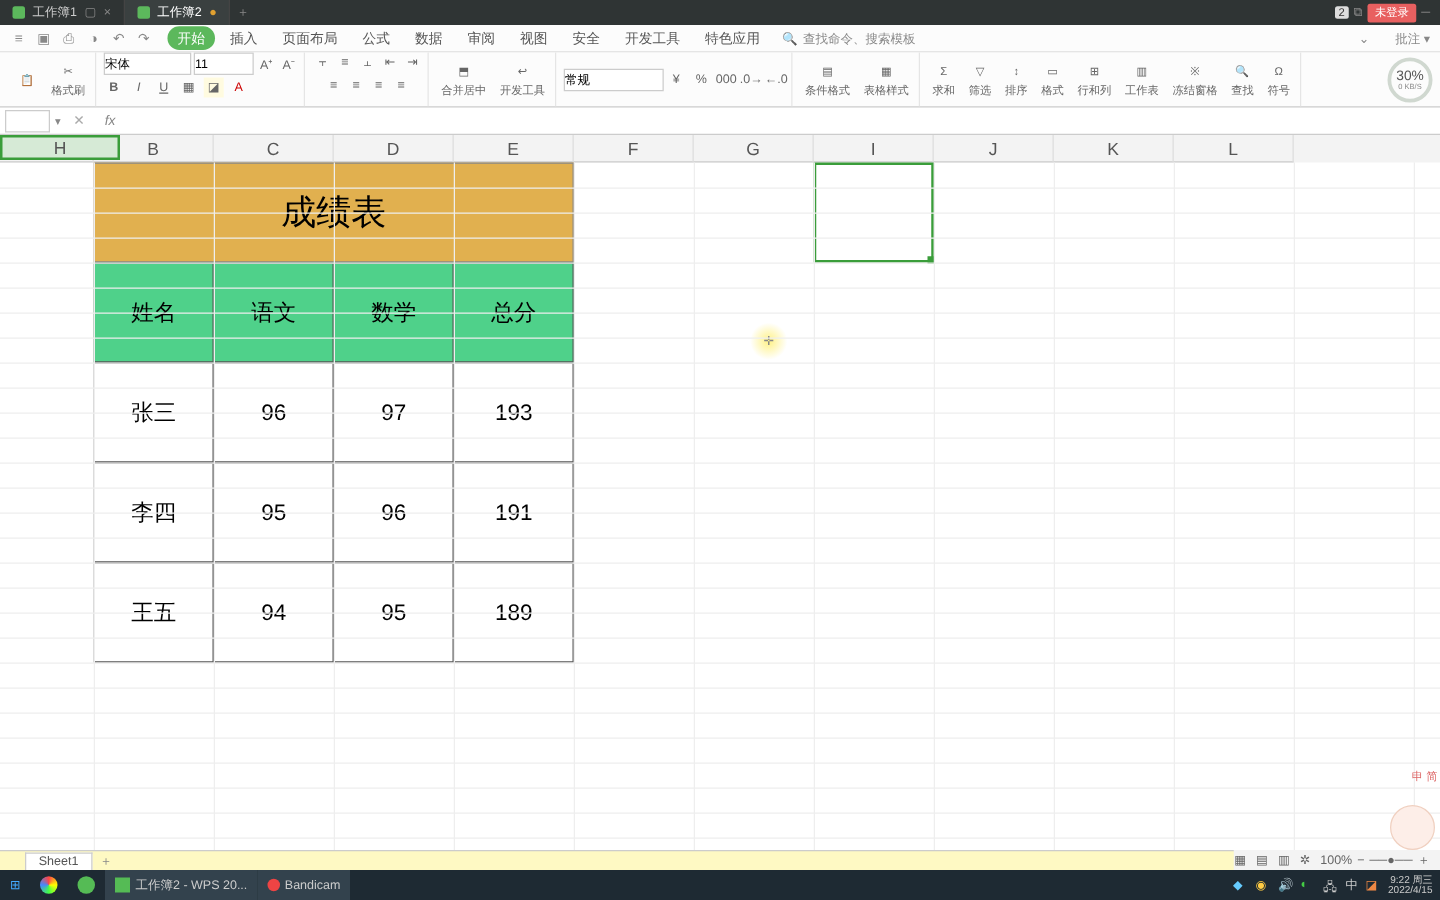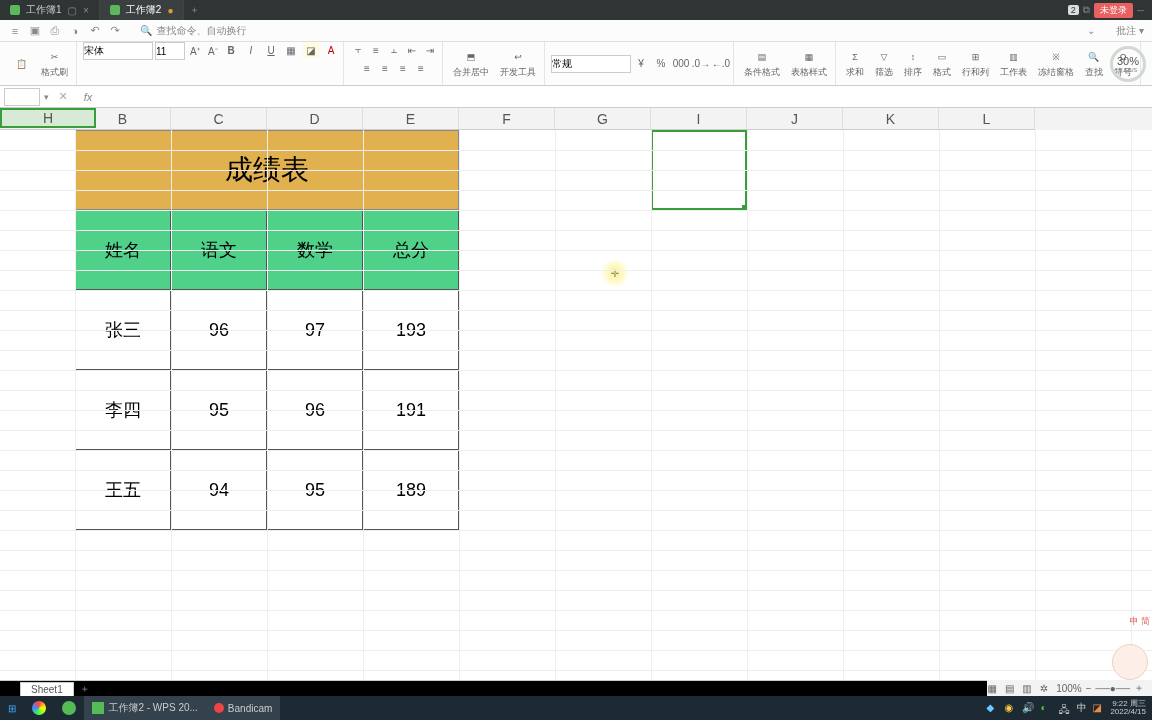--- a/index.html
+++ b/index.html
@@ -25,21 +25,21 @@
   .ribtab.active { background: #5cb85c; color: #fff; border-radius: 10px; }
   .ribsearch { margin-left: 10px; display: flex; align-items: center; gap: 4px; color: #888; font-size: 10px; }
   .ribright { margin-left: auto; padding-right: 8px; color: #888; font-size: 10px; }
 
   
   .toolbar { height: 44px; background: #fcfcfc; border-bottom: 1px solid #ccc; display: flex; align-items: center; font-size: 10px; color: #555; padding: 0 6px; gap: 2px; position: relative; }
   .tgroup { display: flex; align-items: center; gap: 3px; height: 100%; padding: 0 4px; border-right: 1px solid #e5e5e5; }
   .tvert { display: flex; flex-direction: column; align-items: center; font-size: 9px; gap: 1px; padding: 0 4px; }
   .tselect { height: 18px; font-size: 10px; border: 1px solid #ccc; background: #fff; }
   .fontname { width: 70px; }
-  .fontsize { width: 30px; }
+  .fontsize { width: 48px; }
   .numfmt { width: 80px; }
   .ticon { width: 16px; height: 16px; display: flex; align-items: center; justify-content: center; cursor: pointer; color: #666; }
   .tlbl { font-size: 9px; color: #666; white-space: nowrap; }
   .circle-ind { position: absolute; right: 6px; top: 50%; transform: translateY(-50%); width: 36px; height: 36px; border: 3px solid #d0d8d0; border-radius: 50%; display: flex; flex-direction: column; align-items: center; justify-content: center; font-size: 9px; color: #888; }
   .circle-ind .p { font-size: 11px; color: #555; }
 
   
   .fxbar { height: 22px; border-bottom: 1px solid #ccc; display: flex; align-items: center; font-size: 11px; background: #fff; }
   .namebox { width: 36px; height: 18px; margin: 0 4px; border: 1px solid #ccc; font-size: 10px; }
   .fxlabel { font-style: italic; color: #888; padding: 0 6px; }
@@ -63,21 +63,21 @@
   .dc { flex: 1; border: 1px solid #555; display: flex; align-items: center; justify-content: center; font-size: 18px; }
 
   
   .sel { position: absolute; border: 2px solid #3a9d3a; background: rgba(255,255,255,0); }
   .sel-handle { position: absolute; width: 6px; height: 6px; background: #3a9d3a; right: -3px; bottom: -3px; }
 
   
   .glow { position: absolute; width: 30px; height: 30px; border-radius: 50%; background: radial-gradient(circle, rgba(255,240,120,0.9) 0%, rgba(255,240,120,0) 70%); display: flex; align-items: center; justify-content: center; color: #888; font-size: 10px; }
 
   
-  .sheetbar { position: absolute; bottom: 24px; left: 0; right: 0; height: 16px; background: #000000; border-top: 1px solid #ccc; display: flex; align-items: center; font-size: 10px; color: #555; text-align: right; }
+  .sheetbar { position: absolute; bottom: 24px; left: 0; right: 0; height: 16px; background: #fef9c3; border-top: 1px solid #ccc; display: flex; align-items: center; font-size: 10px; color: #555; text-align: right; }
   .sheettab { padding: 1px 10px; background: #fff; border: 1px solid #ccc; border-bottom: none; margin-left: 20px; }
   .sheetadd { padding: 0 6px; color: #888; }
   .statusbar { position: absolute; bottom: 24px; right: 0; height: 16px; display: flex; align-items: center; gap: 8px; font-size: 10px; color: #666; padding-right: 8px; background: #f3f3f3; }
   .zoom { display: flex; gap: 4px; align-items: center; }
 
   
   .taskbar { position: absolute; bottom: 0; left: 0; right: 0; height: 24px; background: #1e2a33; display: flex; align-items: center; font-size: 10px; color: #ccc; }
   .tbitem { height: 24px; padding: 0 8px; display: flex; align-items: center; gap: 4px; }
   .tbitem.active { background: #33424d; }
   .tbright { margin-left: auto; display: flex; gap: 6px; padding-right: 6px; align-items: center; }
@@ -113,42 +113,54 @@
 
 <div class="ribbonrow">
   <div class="quick">
     <span class="qbtn">≡</span>
     <span class="qbtn">▣</span>
     <span class="qbtn">⎙</span>
     <span class="qbtn">◑</span>
     <span class="qbtn">↶</span>
     <span class="qbtn">↷</span>
   </div>
+  <div class="ribtabs">
+    <div class="ribtab active">开始</div>
+    <div class="ribtab">插入</div>
+    <div class="ribtab">页面布局</div>
+    <div class="ribtab">公式</div>
+    <div class="ribtab">数据</div>
+    <div class="ribtab">审阅</div>
+    <div class="ribtab">视图</div>
+    <div class="ribtab">安全</div>
+    <div class="ribtab">开发工具</div>
+    <div class="ribtab">特色应用</div>
+  </div>
   <div class="ribsearch">
     <span>🔍</span>
-    <span>查找命令、自动换行</span>
+    <span>查找命令、搜索模板</span>
   </div>
   <div class="ribright">
     <span>⌄</span>
     <span style="margin-left:18px">批注</span>
     <span> ▾</span>
   </div>
 </div>
 
 <div class="toolbar">
   <div class="tgroup">
     <div class="tvert">
         <span class="ticon">📋</span>
       </div>
     <div class="tvert">
       <span class="ticon">✂</span>
       <span class="tlbl">格式刷</span>
     </div>
   </div>
-  <div class="tgroup" style="flex-direction:row; align-items:flex-start; gap:2px">
+  <div class="tgroup" style="flex-direction:column; align-items:flex-start; gap:2px">
     <div style="display:flex; gap:2px; align-items:center">
       <input class="tselect fontname" value="宋体" style="">
       <input class="tselect fontsize" value="11" style="">
       <span class="ticon">A⁺</span>
       <span class="ticon">A⁻</span>
     </div>
     <div style="display:flex; gap:4px">
       <span class="ticon">
           <b>B</b>
         </span>

